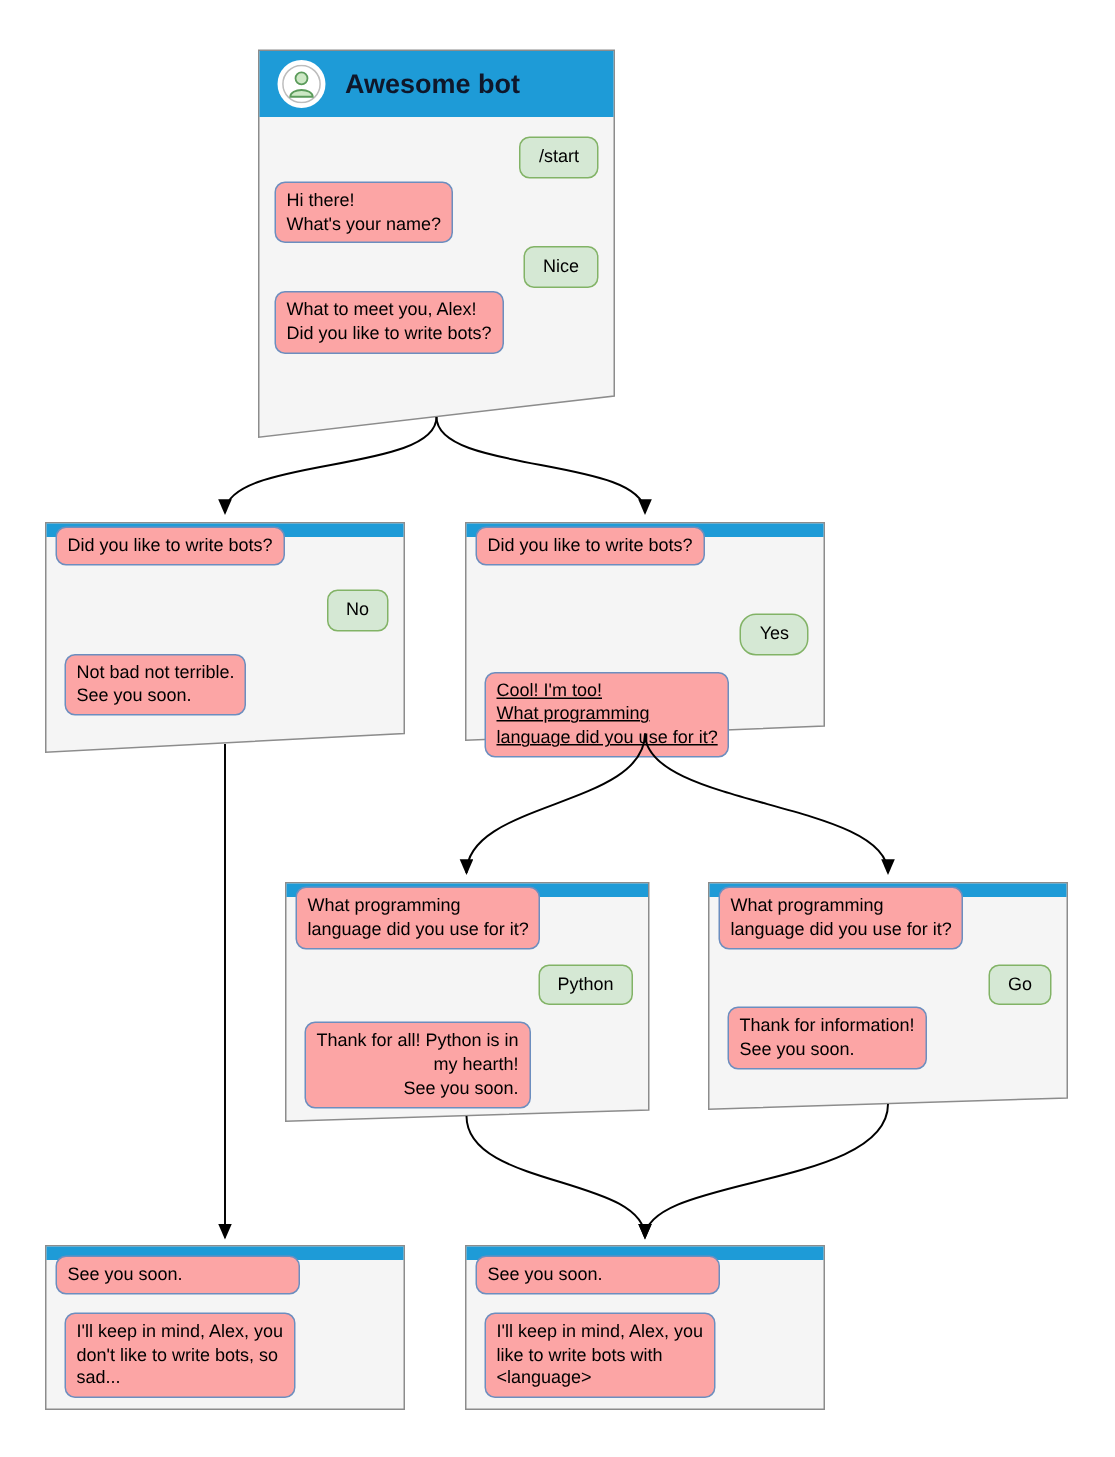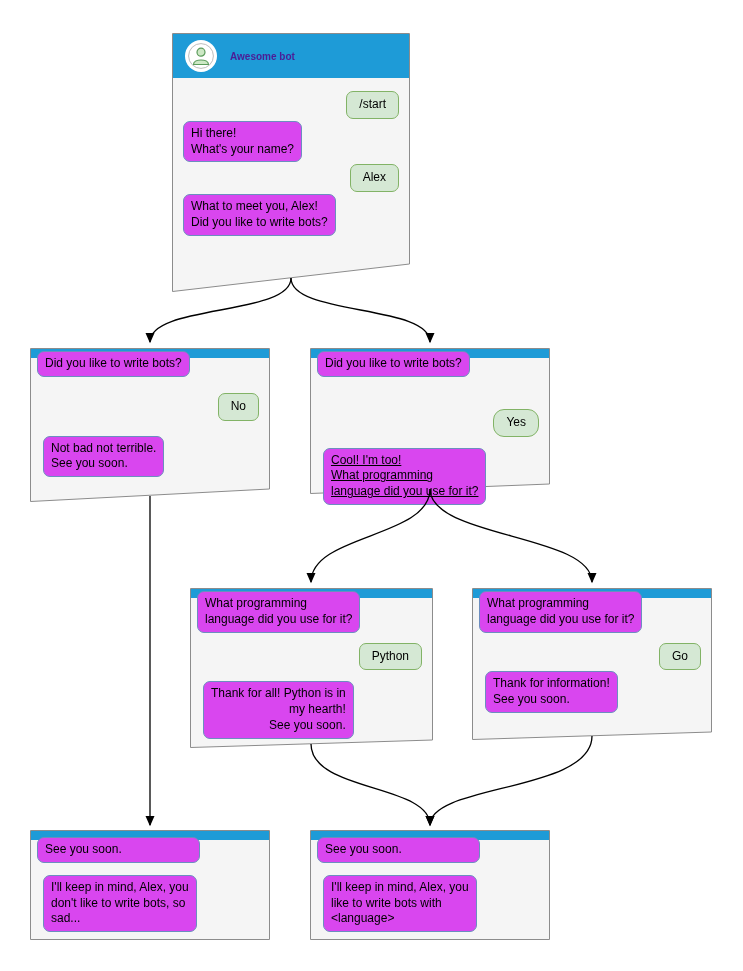--- a/index.html
+++ b/index.html
@@ -8,28 +8,28 @@
   .canvas { position:relative; width:743px; height:971px; background:#ffffff; overflow:hidden; }
 
   .arrows { position:absolute; left:0; top:0; width:743px; height:971px; z-index:5; pointer-events:none; }
 
   .box { position:absolute; }
   .shape { position:absolute; left:0; top:0; overflow:visible; z-index:1; }
   .strip { position:absolute; left:1px; right:1px; top:1px; height:9px; background:#1e9bd7; z-index:2; }
   .content { position:absolute; left:1px; right:1px; top:1px; display:flex; flex-direction:column; align-items:flex-start; padding:2px 10px 0 6px; z-index:3; }
 
   .bubble { font-size:12px; line-height:1.32; padding:4px 7px; border-radius:7px; white-space:pre-line; color:#000; max-width:200px; }
-  .bot  { background:#d946ef; border:1px solid #6c8ebf; align-self:flex-start; }
+  .bot  { background:#fca5a5; border:1px solid #6c8ebf; align-self:flex-start; }
   .user { background:#d5e8d4; border:1px solid #82b366; align-self:flex-end; padding:5px 12px; }
   .wide { width:163px; }
 
   
   .main-header { position:absolute; left:1px; right:1px; top:1px; height:44px; background:#1e9bd7; display:flex; align-items:center; gap:13px; padding:0 12px; z-index:3; }
   .avatar { width:32px; height:32px; border-radius:50%; background:#fff; display:flex; align-items:center; justify-content:center; flex:0 0 auto; }
-  .bot-title { color:#4c1d95; font-weight:bold; font-size:10px; }
+  .bot-title { color:#0f172a; font-weight:bold; font-size:18px; }
   .main-body { position:absolute; left:1px; right:1px; top:45px; display:flex; flex-direction:column; padding:13px 10px 0 10px; gap:2px; z-index:3; }
 </style>
 </head>
 <body>
 
 <div class="canvas">
 
   <svg class="arrows" viewBox="0 0 743 971">
     <defs>
       <marker id="arrow" markerWidth="9" markerHeight="8" refX="7" refY="3.5" orient="auto">
@@ -56,21 +56,21 @@
           <circle cx="13" cy="9.2" r="4" fill="#cde8c5" stroke="#5b9b5b" stroke-width="1.2"></circle>
           <path d="M5.5,21.5 C5.5,15.5 20.5,15.5 20.5,21.5 L5.5,21.5 z" fill="#cde8c5" stroke="#5b9b5b" stroke-width="1.2"></path>
         </svg>
       </span>
       <span class="bot-title">Awesome bot</span>
     </div>
     <div class="main-body">
       <div class="bubble user">/start</div>
       <div class="bubble bot">Hi there!
 What's your name?</div>
-      <div class="bubble user">Alex</div>
+      <div class="bubble user">Nice</div>
       <div class="bubble bot">What to meet you, Alex!
 Did you like to write bots?</div>
     </div>
   </div>
 
   <div class="box" style="left:30px; top:348px; width:240px; height:154px;">
     <svg class="shape" width="240" height="154">
       <polygon points="0.5,0.5 239.5,0.5 239.5,141 0.5,153.5" fill="#f5f5f5" stroke="#8c8c8c" stroke-width="1"></polygon>
     </svg>
     <div class="strip"></div>

